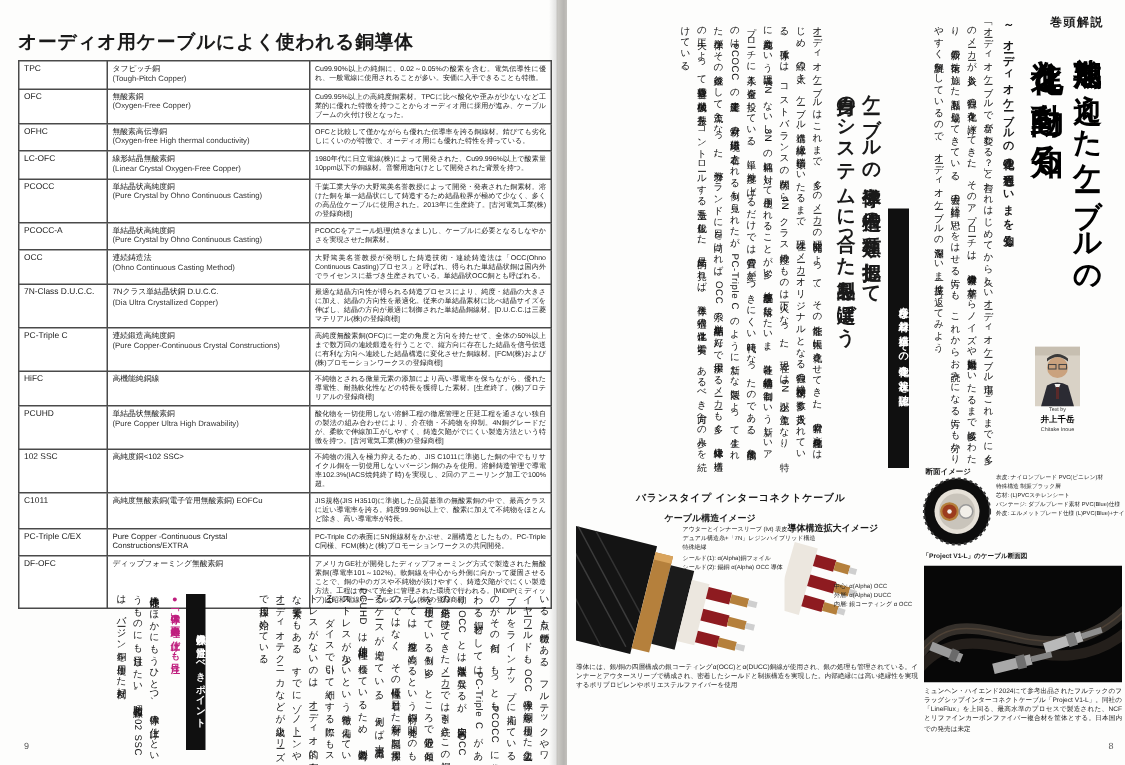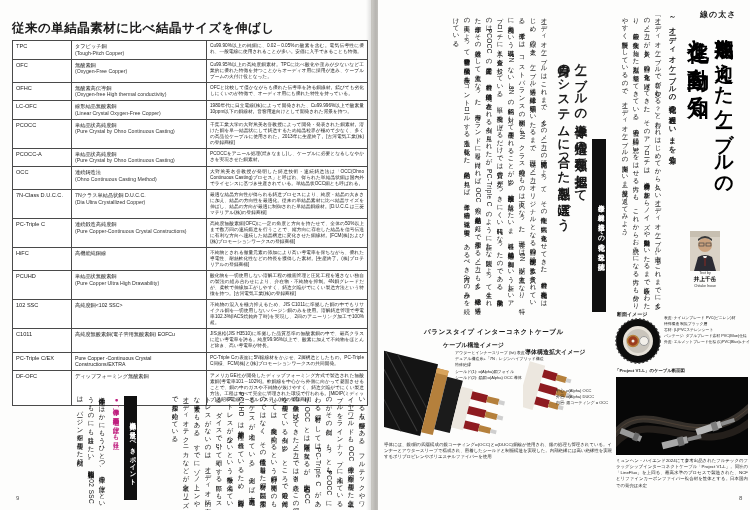--- a/index.html
+++ b/index.html
@@ -45,21 +45,21 @@
   #diagCaption,#crossCaption,#photoCaption{font-size:4.4px;line-height:1.4;color:#222;text-align:justify;}
   #crossCaption{font-weight:bold;}
   #authorBox{text-align:center;font-size:3.6px;color:#333;}
   #authorName{font-size:5.6px;font-weight:bold;color:#000;margin:1px 0 0 0;}
   #secHeading{font-size:6.6px;font-weight:bold;letter-spacing:.5px;}
 </style>
 </head>
 <body>
 
 <div class="page" id="pageL">
-  <div class="abs" id="tblTitle">従来の単結晶素材に比べ結晶サイズを伸ばし</div>
+  <div class="abs" id="tblTitle">オーディオ用ケーブルによく使われる銅導体</div>
   <table id="copperTable">
     <tbody id="copperBody">
         <tr>
           <td class="c-abbr">TPC</td>
           <td class="c-name">
             <div>タフピッチ銅</div>
             <div class="en">(Tough-Pitch Copper)</div>
           </td>
           <td class="c-desc">Cu99.90%以上の純銅に、0.02～0.05%の酸素を含む。電気伝導性に優れ、一般電線に使用されることが多い。安価に入手できることも特徴。</td>
         </tr>
@@ -176,21 +176,21 @@
   <div class="abs vtext flow" style="left:140px;top:392px;width:228px;height:112px;">いる点も特徴がある。フルテックやワイヤーワールドも、OCC導体の銅線を使用した上級ケーブルをラインナップに揃えているのがその例だ。もっともPCOCCに代わる銅材としてはPC-Triple Cがあり、OCCとは製造法は異なるが、安定的にOCCの供給を受けてきたメーカーでは引き続きこの銅材を使用している例も多い。ところで最近の傾向としては、純度を高めるという銅材の開発そのものではなく、その優位性に着目した銅材を製品に採用するケースが増えている。例えば古河電工のPCUHDは伸線加工性に優れているため、製造時のストレスが少ないという特徴を備えている。ダイスで引いて細くする際にもストレスがないのは、オーディオ的に有利な要素でもある。すでにゾノトーンやオーディオテクニカなどが上級シリーズで採用し始めている。</div>
   <div class="abs vtext" id="barL" style="left:124px;top:396px;width:13px;height:100px;">導体以外の注目すべきポイント</div>
   <div class="abs vtext" id="magentaL" style="left:111px;top:396px;height:112px;">●「導体」の表面処理や仕上げも注目</div>
   <div class="abs vtext flow" style="left:62px;top:392px;width:46px;height:112px;">導体性能のほかにもうひとつ、導体の仕上げというものにも注目したい。昭和電線の102 SSCは、バージン銅を使用した好例だ。</div>
   <div class="abs pgnum" style="left:16px;top:495px;">9</div>
 </div>
 
 <div id="gutter"></div>
 
 <div class="page" id="pageR">
-  <div class="abs" id="kicker" style="left:322px;top:9px;">線の太さ</div>
+  <div class="abs" id="kicker" style="left:322px;top:9px;">巻頭解説</div>
   <div class="abs vtext titleCol" id="titleA" style="left:333px;top:23px;height:236px;">熟成期を迎えたケーブルの</div>
   <div class="abs vtext titleCol" id="titleB" style="left:305px;top:23px;height:204px;">進化と動向を知る</div>
   <div class="abs vtext" id="subtitle" style="left:289px;top:13px;height:188px;">～オーディオケーブルの進化の過程といまを知る～</div>
 
   <div class="abs" id="authorBox" style="left:311px;top:231px;width:32px;">
     <svg width="30" height="40" style="display:block;margin:0 auto;">
       <rect x="0" y="0" width="30" height="40" fill="#d9d2c6"></rect>
       <rect x="0" y="0" width="30" height="6" fill="#c7bfb1"></rect>
       <circle cx="15" cy="14" r="7" fill="#caa27e"></circle>
       <path d="M8,10 Q15,4 22,10 L22,8 Q15,2 8,8 Z" fill="#3a3a3a"></path>

